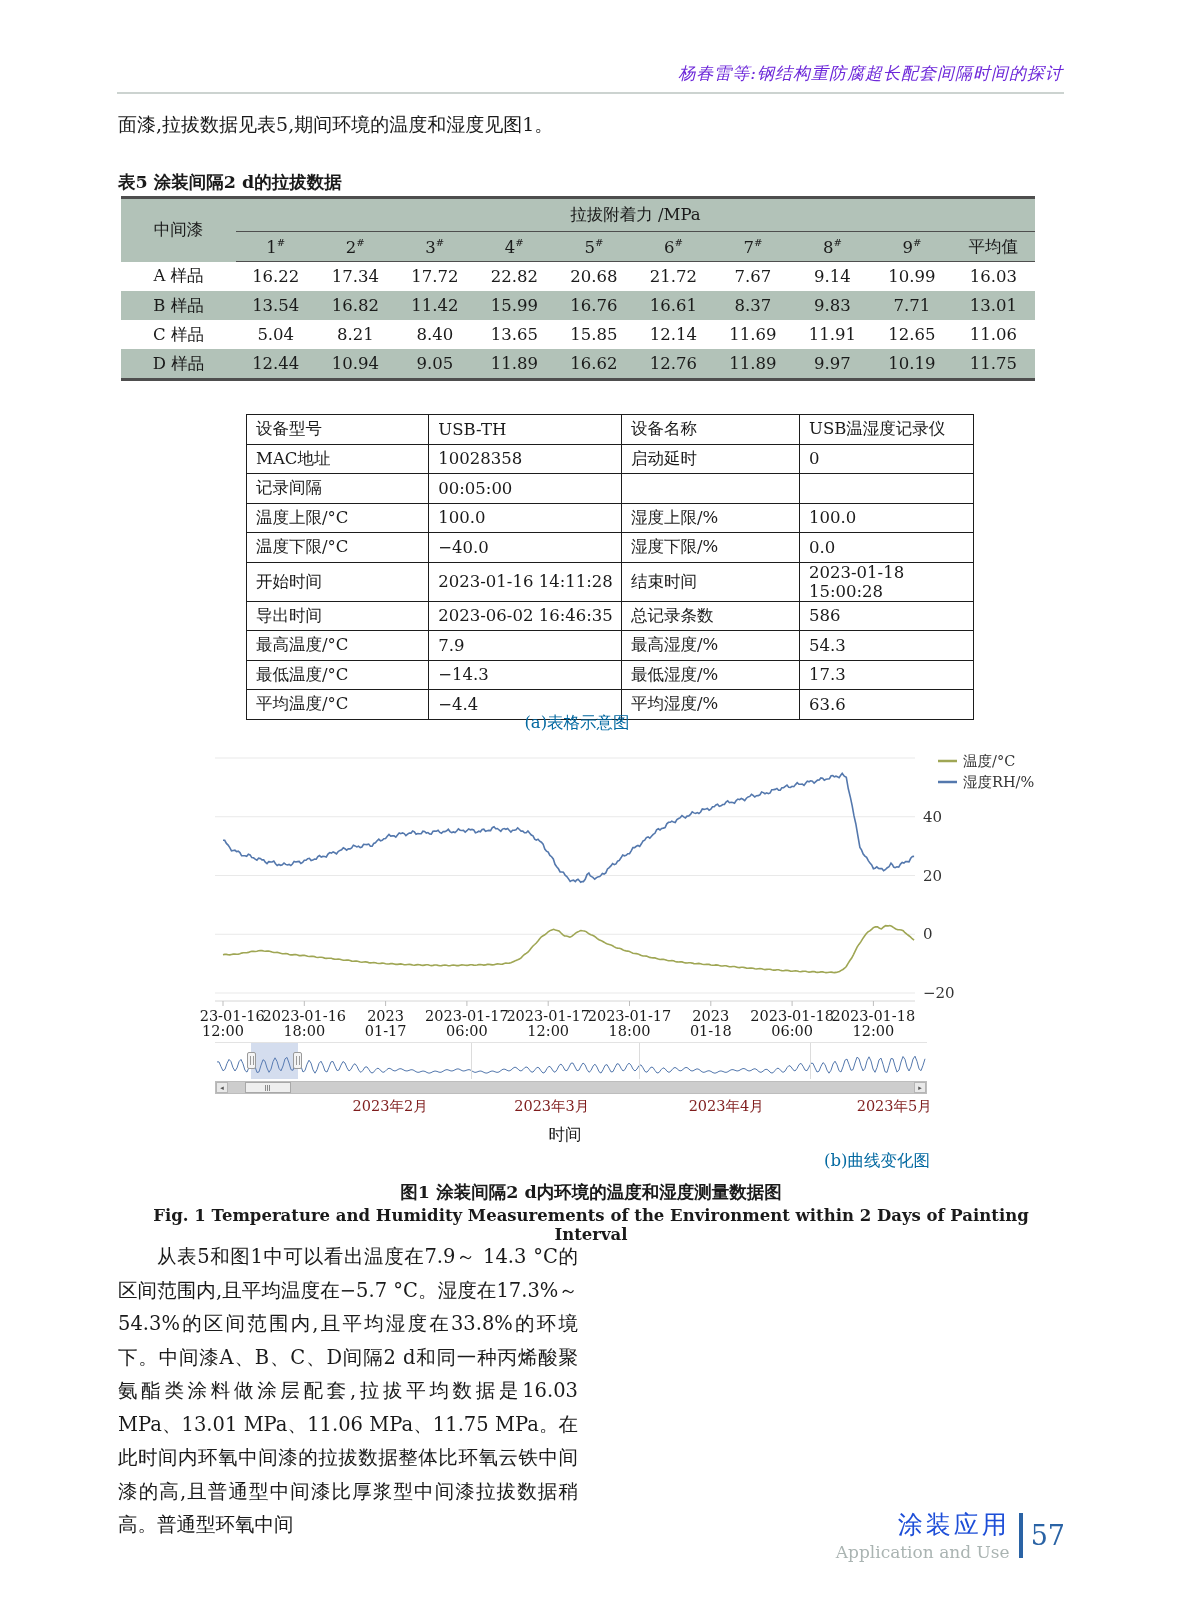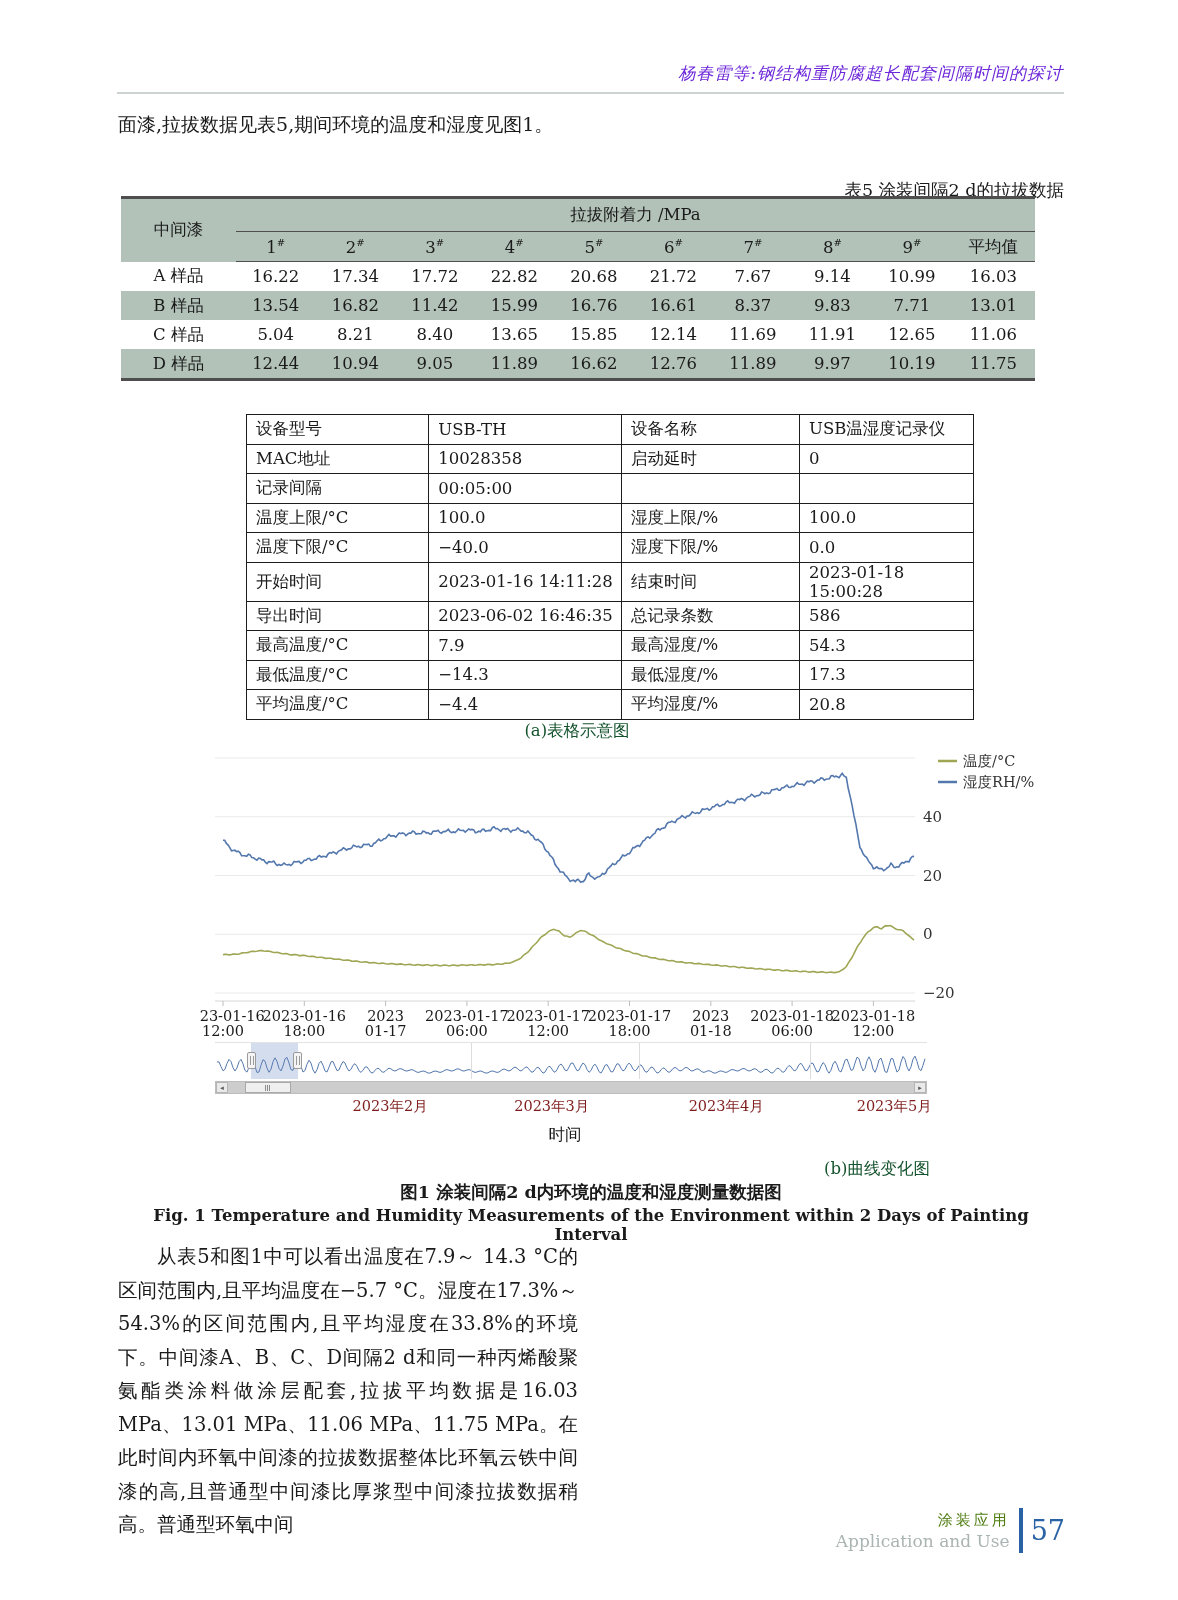--- a/index.html
+++ b/index.html
@@ -6,38 +6,38 @@
   .page{position:relative;width:1178px;height:1600px;background:#fff;overflow:hidden;
         font-family:"DejaVu Serif","Liberation Serif",serif;color:#1a1a1a;}
 
   
   .running-head{position:absolute;top:62px;right:115px;font-size:17px;color:#6d28d9;letter-spacing:1px;font-style:italic;}
   .head-rule{position:absolute;top:92px;left:117px;width:947px;border-top:2px solid #ccd3d0;}
 
   .intro{position:absolute;top:112px;left:118px;width:946px;font-size:19px;}
 
   
-  .t5-title{position:absolute;top:178px;left:118px;width:946px;text-align:right;font-weight:normal;font-size:17.5px;}
+  .t5-title{position:absolute;top:170px;left:118px;width:946px;text-align:left;font-weight:bold;font-size:17.5px;}
   table.t5{position:absolute;top:196px;left:121px;width:914px;border-collapse:collapse;font-size:16.5px;
            border-top:3px solid #4e4e4e;border-bottom:3px solid #4e4e4e;}
   table.t5 th,table.t5 td{text-align:center;font-weight:normal;padding:0;}
   table.t5 thead th{background:#b2c2b8;}
   table.t5 thead tr.hr1 th{height:32px;}
   table.t5 thead tr.hr2 th{height:29px;border-bottom:1.5px solid #4e4e4e;}
   table.t5 th.group{border-bottom:1.2px solid #4e4e4e;}
   table.t5 th.stub{width:115px;}
   table.t5 tbody td{height:29px;}
   table.t5 tbody tr:nth-child(2) td,table.t5 tbody tr:nth-child(4) td{background:#b2c2b8;}
   table.t5 sup{font-size:10px;}
 
   
   table.dev{position:absolute;top:414px;left:246px;width:728px;border-collapse:collapse;font-size:16.5px;}
   table.dev td{border:1.6px solid #1d1d1d;height:28.5px;padding:0 0 0 9px;text-align:left;}
   table.dev td.c1{width:166px;} table.dev td.c2{width:176px;} table.dev td.c3{width:162px;} table.dev td.c4{width:158px;}
-  .cap-green{color:#14532d;font-size:16.5px;margin-top:8px;}
+  .cap-green{color:#0369a1;font-size:16.5px;}
   .cap-a{position:absolute;top:712px;left:246px;width:662px;text-align:center;}
 
   
   .chart-wrap{position:absolute;left:200px;top:742px;width:840px;height:378px;}
   .chart-wrap svg text{font-family:"DejaVu Serif","Liberation Serif",serif;}
   .navigator{position:absolute;left:15px;top:300px;width:712px;height:36px;border-top:1px solid #e3e3e3;}
   .nav-sep{position:absolute;top:0;width:1px;height:36px;background:#dcdcdc;}
   .nav-select{position:absolute;top:0;height:36px;background:rgba(102,133,194,0.28);}
   .nav-handle{position:absolute;top:9px;width:9px;height:17px;background:#f4f4f4;border:1px solid #9a9a9a;border-radius:2px;box-sizing:border-box;}
   .nav-handle::before{content:"";position:absolute;left:2px;top:3px;width:1px;height:9px;background:#9a9a9a;box-shadow:3px 0 0 #9a9a9a;}
@@ -56,21 +56,21 @@
   .fig-cap-en{position:absolute;top:1206px;left:118px;width:946px;text-align:center;font-weight:bold;font-size:16.5px;}
 
   
   .col{position:absolute;top:1240px;font-size:19.5px;line-height:33.5px;text-align:justify;}
   .col-left{left:118px;width:460px;text-indent:2em;}
   .col-right{left:601px;width:462px;}
 
   
   .footer{position:absolute;top:1508px;right:113px;display:flex;align-items:center;}
   .footer .jt{text-align:right;margin-right:9px;}
-  .footer .jt-cn{font-size:15px;color:#4d7c0f;letter-spacing:3px;}
+  .footer .jt-cn{font-size:25px;color:#1d4ed8;letter-spacing:3px;}
   .footer .jt-en{font-size:17px;color:#aab4b2;margin-top:1px;}
   .footer .bar{width:4px;height:45px;background:#2a63a5;margin-right:8px;}
   .footer .pagenum{font-size:27px;color:#2a63a5;}
 </style>
 </head>
 <body>
 
 <div class="page">
 
   <div class="running-head">杨春雷等:钢结构重防腐超长配套间隔时间的探讨</div>
@@ -207,21 +207,21 @@
         <tr>
           <td class="c1">最低温度/°C</td>
           <td class="c2">−14.3</td>
           <td class="c3">最低湿度/%</td>
           <td class="c4">17.3</td>
         </tr>
         <tr>
           <td class="c1">平均温度/°C</td>
           <td class="c2">−4.4</td>
           <td class="c3">平均湿度/%</td>
-          <td class="c4">20.8</td>
+          <td class="c4">63.6</td>
         </tr>
       </tbody>
   </table>
   <div class="cap-a cap-green">(a)表格示意图</div>
 
   <div class="chart-wrap">
     <svg id="main-chart" width="840" height="298">
         <line x1="15" x2="715" y1="16" y2="16" stroke="#e9e9e9" stroke-width="1"></line>
         <line x1="15" x2="715" y1="74.75" y2="74.75" stroke="#e9e9e9" stroke-width="1"></line>
         <line x1="15" x2="715" y1="133.5" y2="133.5" stroke="#e9e9e9" stroke-width="1"></line>

